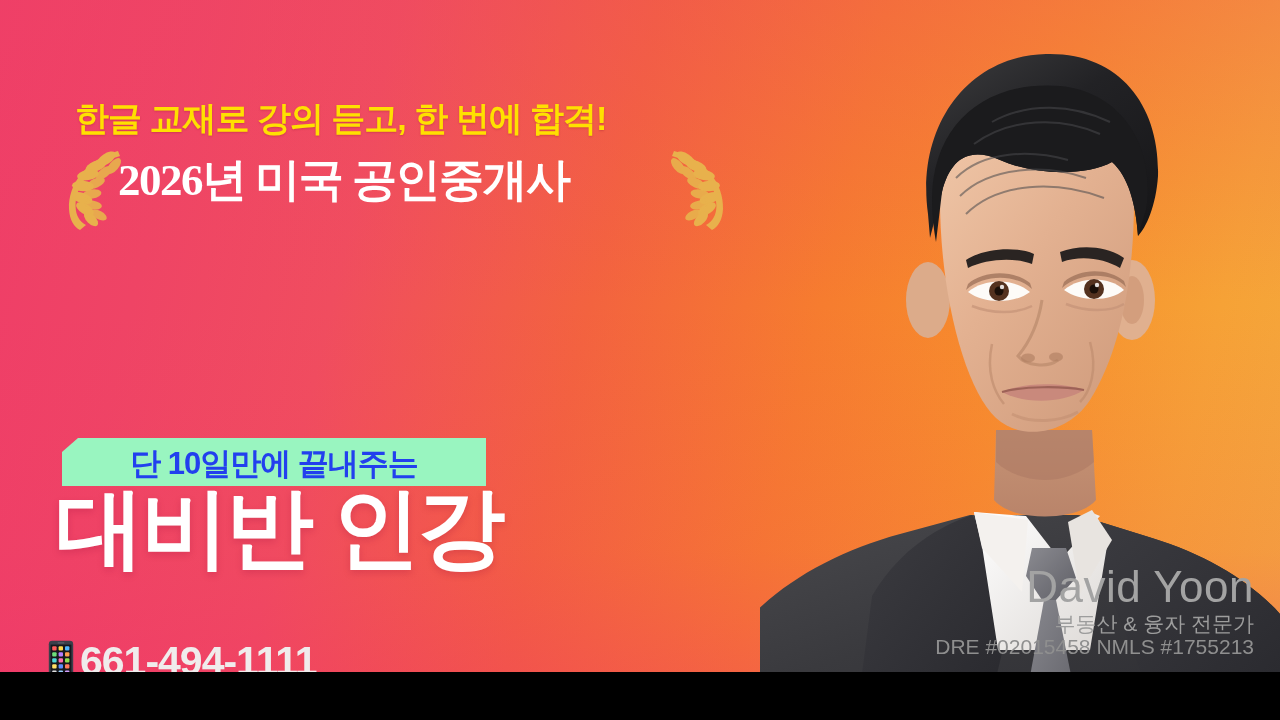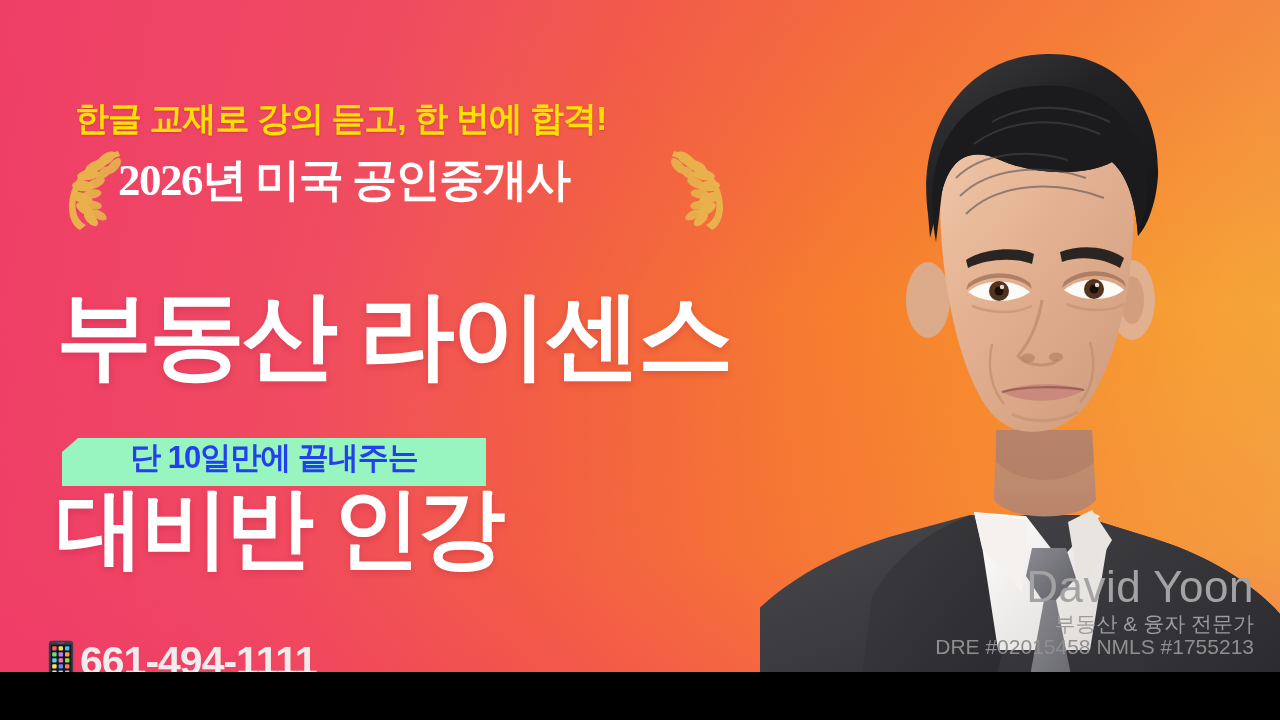--- a/index.html
+++ b/index.html
@@ -128,21 +128,21 @@
   
   .band {
     position:absolute;
     left:62px;
     top:438px;
     width:424px;
     height:48px;
     background:#99f5c0;
     clip-path:polygon(16px 0, 100% 0, 100% 100%, 0 100%, 0 14px);
     display:flex;
-    align-items:flex-start;
+    align-items:flex-end;
     justify-content:center;
   }
   .band-text {
     font-size:31px;
     font-weight:bold;
     letter-spacing:-1px;
     color:#2240ee;
     white-space:nowrap;
     transform:translateY(-1px);
   }
@@ -381,21 +381,20 @@
               <ellipse cx="36" cy="37" rx="9.5" ry="4.6" transform="rotate(-24 36 37)"></ellipse>
               <ellipse cx="32" cy="48" rx="9.5" ry="4.6" transform="rotate(-8 32 48)"></ellipse>
               <ellipse cx="33" cy="59" rx="9" ry="4.4" transform="rotate(10 33 59)"></ellipse>
               <ellipse cx="39" cy="69" rx="8.6" ry="4.2" transform="rotate(28 39 69)"></ellipse>
             </g>
           </g>
         </svg>
       </span>
     </div>
 
-    <div class="headline">부동산 라이센스</div>
 
     <div class="band">
       <span class="band-text">단 10일만에 끝내주는</span>
     </div>
 
     <div class="headline2">대비반 인강</div>
 
     <div class="phone-row">
       <svg class="phone-icon" viewBox="0 0 26 44">
         <rect x="0.8" y="0.8" width="24.4" height="42.4" rx="3.4" fill="#3b3f4a"></rect>

